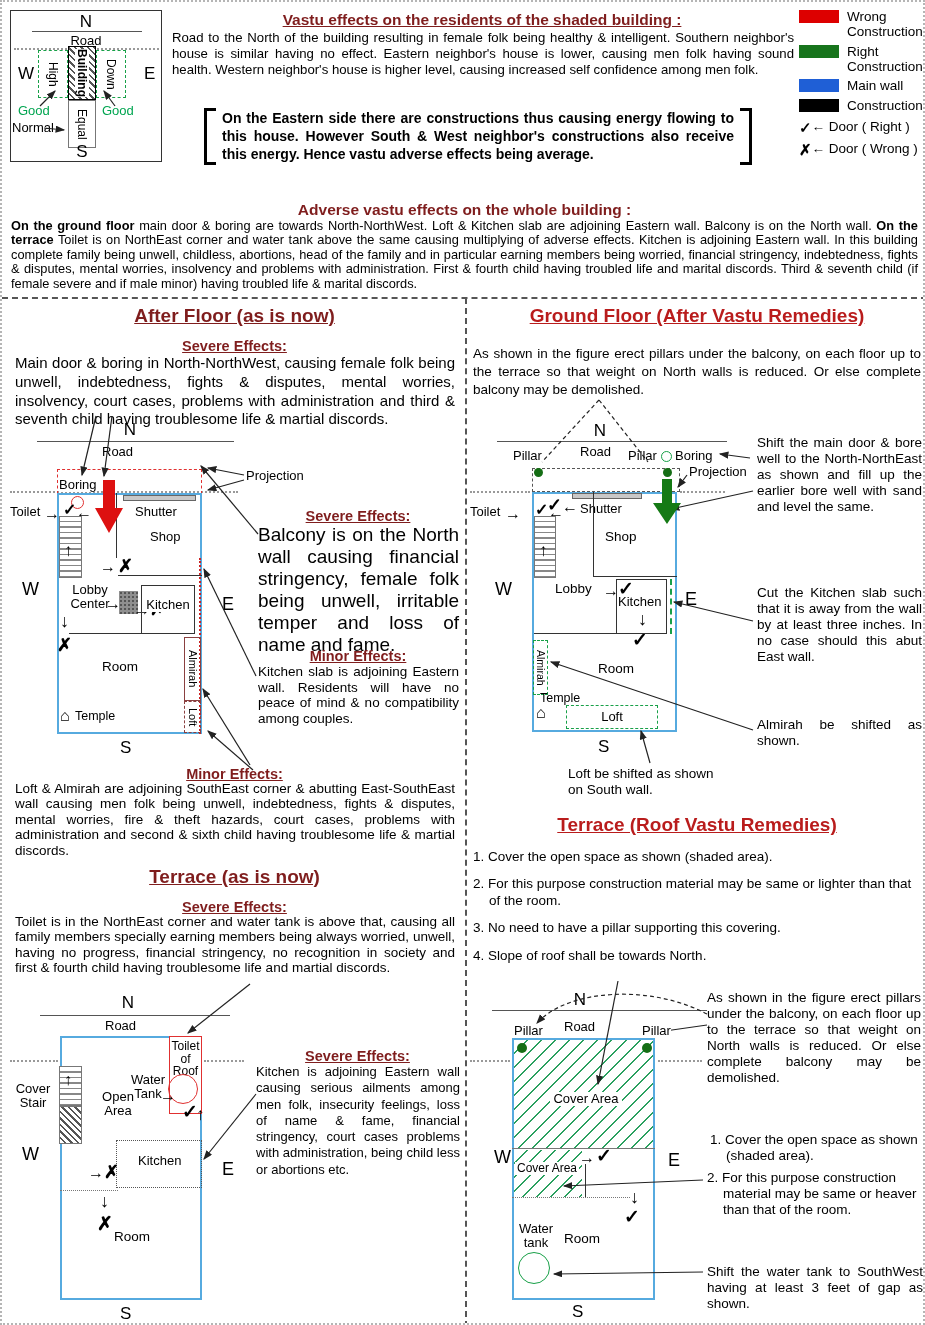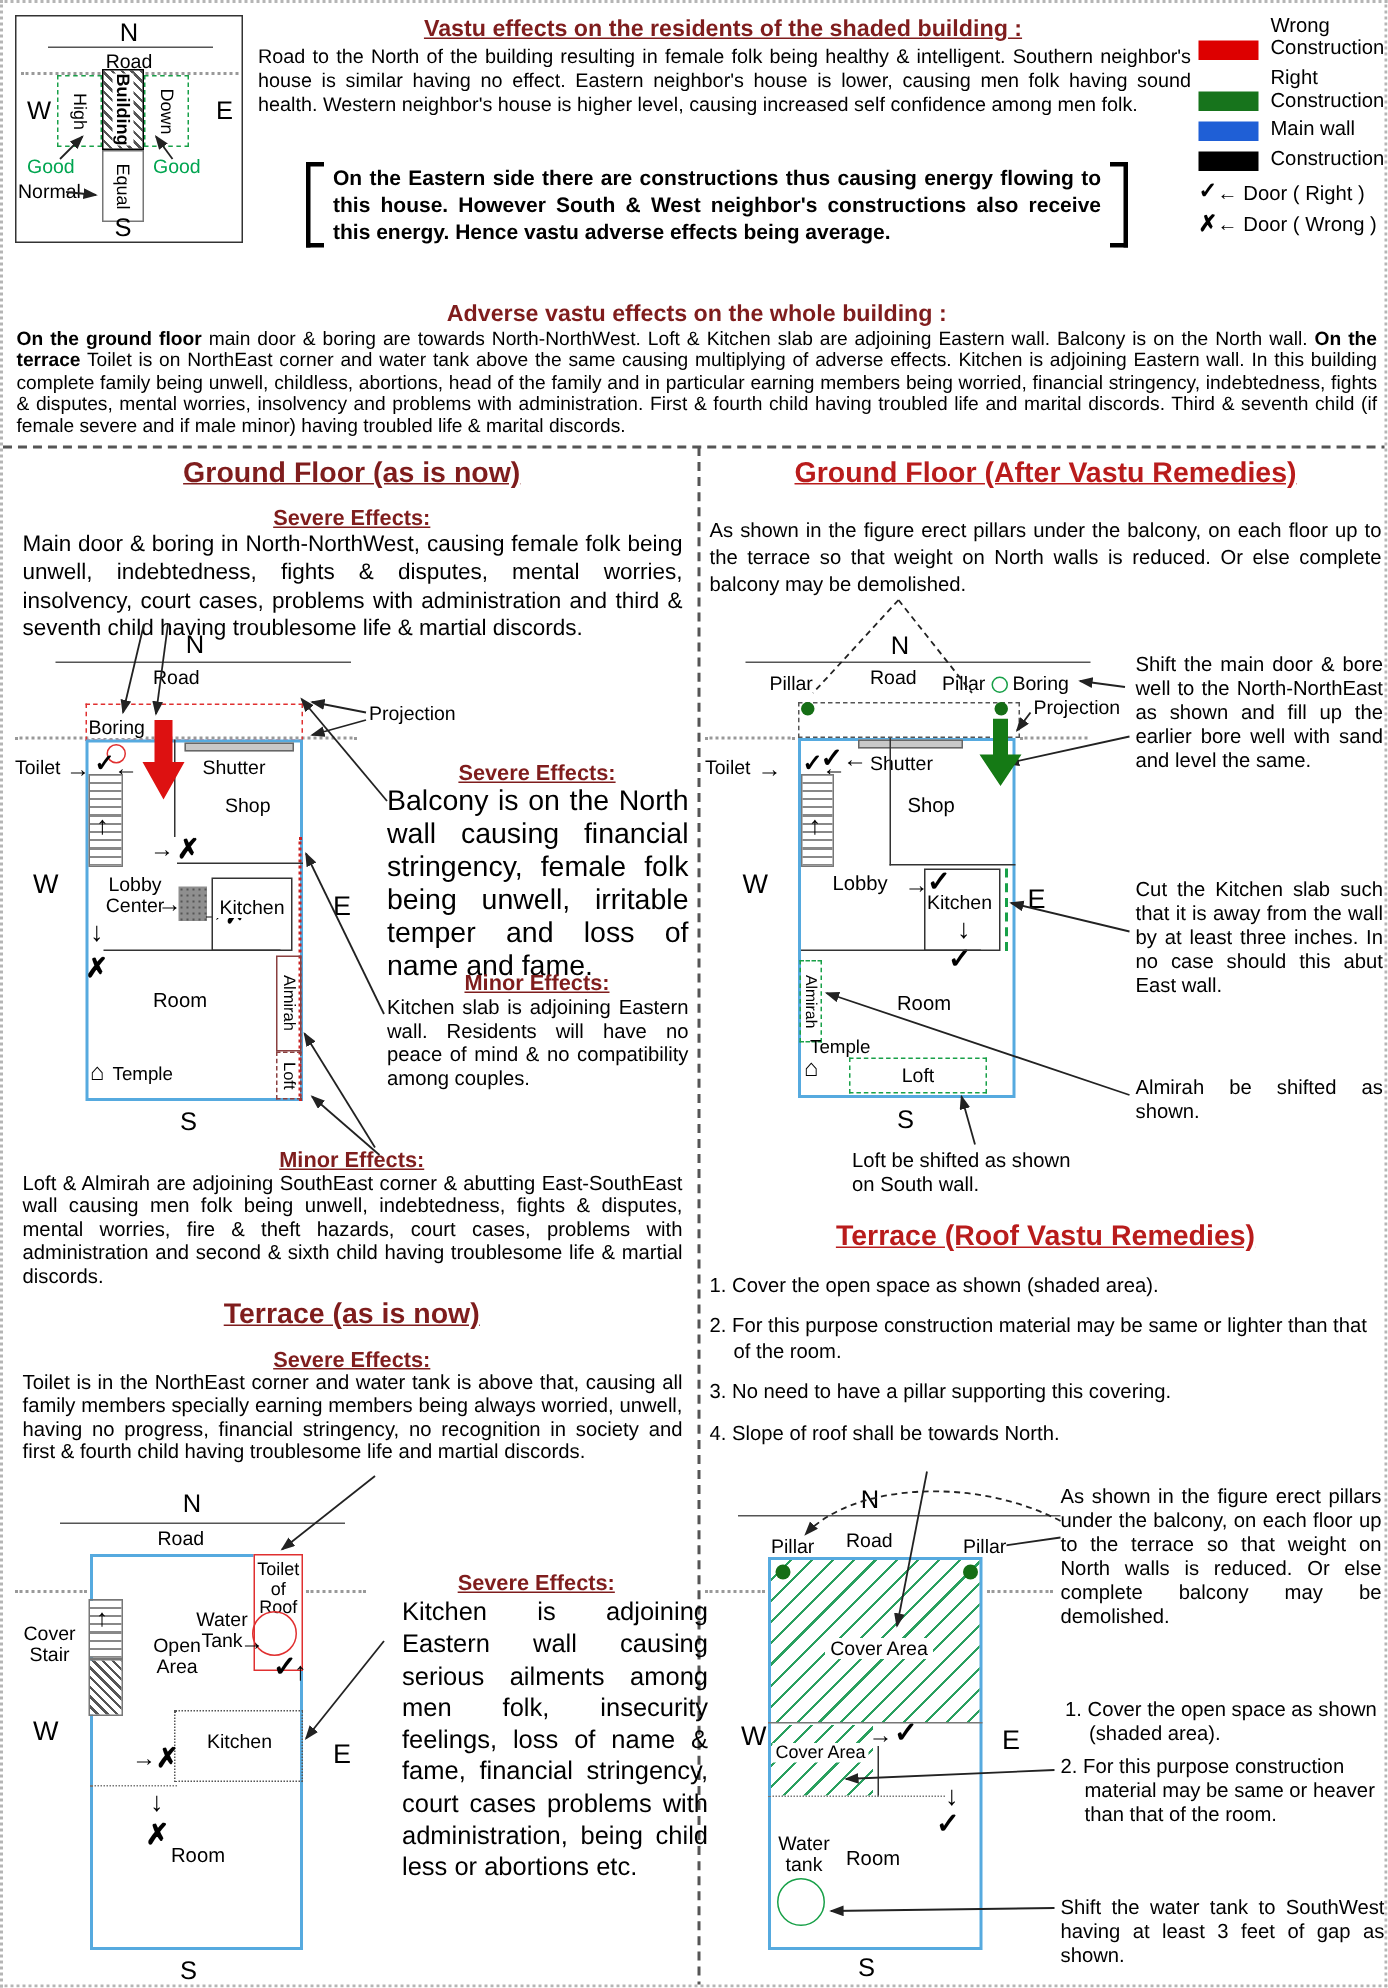--- a/index.html
+++ b/index.html
@@ -25,21 +25,21 @@
   .grndash{border:1.5px dashed #18a048}
   .hline{border-top:1.5px solid #555;height:0}
   .thinv{border-left:1px solid #333;width:0}
   .roadline{border-top:2px dotted #999;height:0}
   .dotline{border-top:1.5px dotted #777;height:0}
   .vtext{writing-mode:vertical-rl;display:flex;align-items:center;justify-content:center}
   .stair{background:repeating-linear-gradient(180deg,#fff 0 4px,#888 4px 5.5px);border:1px solid #777}
   .hatch45{background:repeating-linear-gradient(45deg,#fff 0 3px,#555 3px 4.6px)}
   .ghatch{background:repeating-linear-gradient(135deg,rgba(0,0,0,0) 0 8.5px,#2aa05f 8.5px 10px)}
   .sw{display:inline-block;width:40px;height:13px;margin-right:8px;flex:0 0 auto}
-  .legrow{display:flex;align-items:flex-end;margin-bottom:5px;font-size:13.5px;line-height:1.1}
+  .legrow{display:flex;align-items:flex-start;margin-bottom:5px;font-size:13.5px;line-height:1.1}
   .brk{width:9px;border:3px solid #000;flex:0 0 auto}
   .brkl{border-right:none}
   .brkr{border-left:none}
   .whitebg{background:#fff}
   .li{margin-bottom:11px;padding-left:16px;text-indent:-16px;font-size:13.5px;line-height:1.22}
   svg{display:block}
 </style>
 </head>
 <body>
 
@@ -148,21 +148,21 @@
   </div>
 
   <div class="t rh ctr" style="left:0;top:199px;width:925px;font-size:15.5px">Adverse vastu effects on the whole building :</div>
   <div class="t" style="left:9px;top:217px;width:907px;font-size:12.8px;line-height:1.13;text-align:justify">
     <b>On the ground floor</b><span> main door &amp; boring are towards North-NorthWest. Loft &amp; Kitchen slab are adjoining Eastern wall. Balcony is on the North wall. </span><b>On the terrace</b><span> Toilet is on NorthEast corner and water tank above the same causing multiplying of adverse effects. Kitchen is adjoining Eastern wall. In this building complete family being unwell, childless, abortions, head of the family and in particular earning members being worried, financial stringency, indebtedness, fights &amp; disputes, mental worries, insolvency and problems with administration. First &amp; fourth child having troubled life and marital discords. Third &amp; seventh child (if female severe and if male minor) having troubled life &amp; marital discords.</span>
   </div>
 
   <div class="t" style="left:0;top:295px;width:925px;border-top:2px dashed #555"></div>
   <div class="t" style="left:463px;top:296px;height:1029px;border-left:2px dashed #555"></div>
 
-  <div class="t rh u big ctr" style="left:10px;top:303px;width:445px">Ground Floor (as is now)</div>
+  <div class="t rh u big ctr" style="left:10px;top:303px;width:445px">After Floor (as is now)</div>
   <div class="t rh u med ctr" style="left:10px;top:336px;width:445px">Severe Effects:</div>
   <div class="t jt" style="left:13px;top:352px;width:440px">Main door &amp; boring in North-NorthWest, causing female folk being unwell, indebtedness, fights &amp; disputes, mental worries, insolvency, court cases, problems with administration and third &amp; seventh child having troublesome life &amp; martial discords.</div>
 
   <div class="t compass ctr" style="left:118px;top:418px;width:20px">N</div>
   <div class="t hline" style="left:35px;top:439px;width:197px"></div>
   <div class="t lbl" style="left:100px;top:443px">Road</div>
   <div class="t roadline" style="left:8px;top:489px;width:228px"></div>
   <div class="t reddash" style="left:55px;top:467px;width:145px;height:25px"></div>
   <div class="t lbl whitebg" style="left:57px;top:476px;z-index:5">Boring</div>
   <div class="t" style="left:69px;top:494px;width:13px;height:13px;border:1.5px solid #e03030;border-radius:50%"></div>
@@ -243,21 +243,21 @@
   <span class="mk" style="left:102px;top:1161px;font-size:18px">✗</span>
   <div class="t dotline" style="left:58px;top:1188px;width:58px"></div>
   <span class="mk" style="left:98px;top:1190px;font-size:18px">↓</span>
   <span class="mk" style="left:95px;top:1212px;font-size:19px">✗</span>
   <div class="t lbl" style="left:112px;top:1228px;font-size:13.5px">Room</div>
   <div class="t compass" style="left:20px;top:1142px;font-size:18px">W</div>
   <div class="t compass" style="left:220px;top:1157px;font-size:18px">E</div>
   <div class="t compass" style="left:118px;top:1302px">S</div>
 
   <div class="t rh u med ctr" style="left:253px;top:1046px;width:205px">Severe Effects:</div>
-  <div class="t" style="left:266px;top:1062px;width:204px;font-size:17px;line-height:1.25;text-align:justify">Kitchen is adjoining Eastern wall causing serious ailments among men folk, insecurity feelings, loss of name &amp; fame, financial stringency, court cases problems with administration, being child less or abortions etc.</div>
+  <div class="t" style="left:254px;top:1062px;width:204px;font-size:13px;line-height:1.25;text-align:justify">Kitchen is adjoining Eastern wall causing serious ailments among men folk, insecurity feelings, loss of name &amp; fame, financial stringency, court cases problems with administration, being child less or abortions etc.</div>
 
   <div class="t gh u big ctr" style="left:470px;top:303px;width:450px">Ground Floor (After Vastu Remedies)</div>
   <div class="t" style="left:471px;top:343px;width:448px;font-size:13.5px;line-height:1.35;text-align:justify">As shown in the figure erect pillars under the balcony, on each floor up to the terrace so that weight on North walls is reduced. Or else complete balcony may be demolished.</div>
 
   <div class="t compass ctr" style="left:588px;top:419px;width:20px">N</div>
   <div class="t hline" style="left:495px;top:439px;width:230px"></div>
   <div class="t lbl" style="left:578px;top:443px">Road</div>
   <div class="t lbl" style="left:511px;top:447px">Pillar</div>
   <div class="t lbl" style="left:626px;top:447px">Pillar</div>
   <div class="t" style="left:659px;top:449px;width:11px;height:11px;border:1.5px solid #18a048;border-radius:50%"></div>

